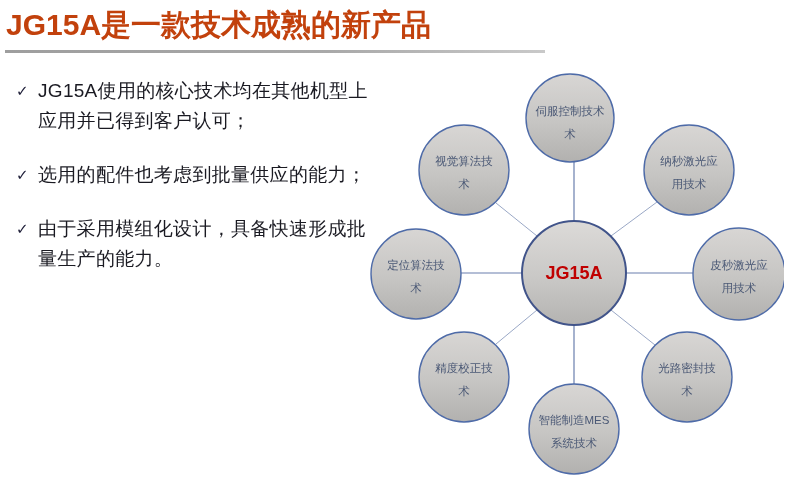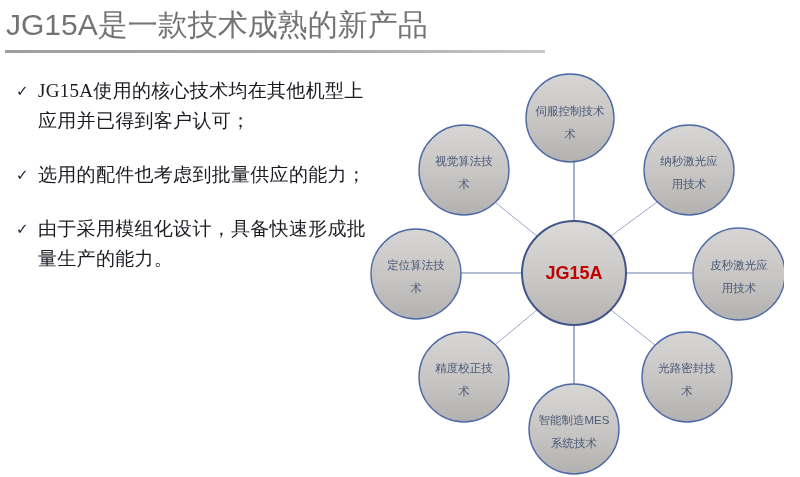--- a/index.html
+++ b/index.html
@@ -24,22 +24,22 @@
   }
 
   
   #slide-title {
     position: absolute;
     left: 6px;
     top: 4px;
     width: 560px;
     height: 44px;
     font-size: 30px;
-    font-weight: normal;
-    color: #737373;
+    font-weight: bold;
+    color: #c2410c;
     letter-spacing: 0px;
     line-height: 42px;
     white-space: nowrap;
   }
 
   #title-rule {
     position: absolute;
     left: 5px;
     top: 50px;
     width: 540px;
@@ -68,21 +68,20 @@
     text-align: left;
     padding-left: 6px;
     box-sizing: border-box;
   }
   .bullet-text {
     flex: 1 1 auto;
     font-size: 19px;
     color: #1a1a22;
     line-height: 30px;
     letter-spacing: 0.3px;
-    font-family: Liberation Serif, serif;
   }
 
   
   #diagram {
     position: absolute;
     left: 334px;
     top: 50px;
     width: 450px;
     height: 427px;
   }

